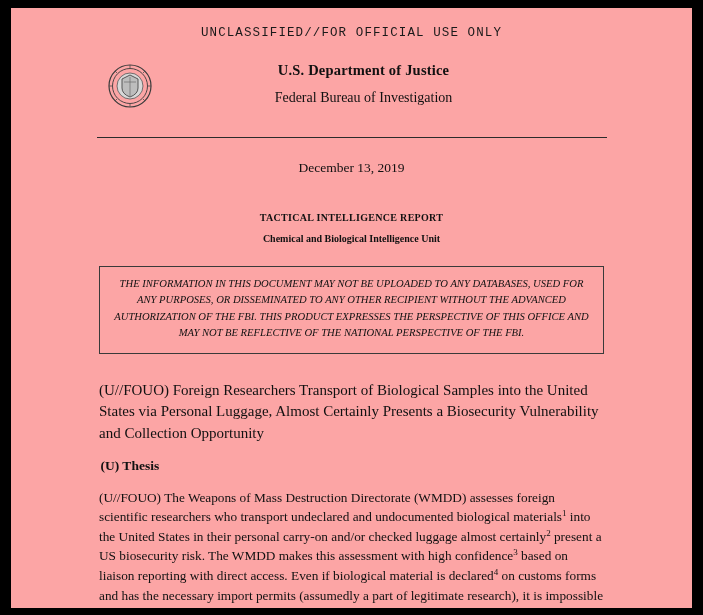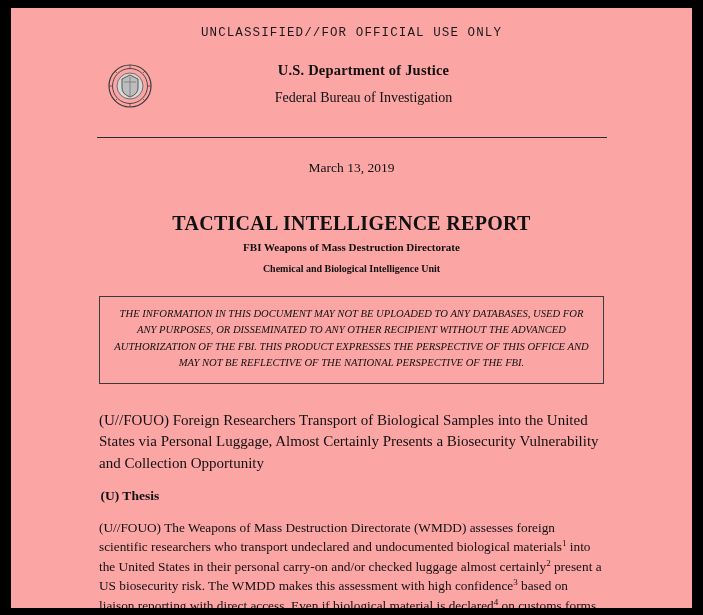--- a/index.html
+++ b/index.html
@@ -64,21 +64,21 @@
   }
   .doc-date {
     text-align: center;
     font-size: 13.5px;
     color: #111;
     margin-top: 22px;
   }
   .report-title {
     text-align: center;
     font-weight: bold;
-    font-size: 20px;
+    font-size: 10px;
     color: #111;
     margin-top: 36px;
     letter-spacing: 0.3px;
   }
   .report-sub1 {
     text-align: center;
     font-weight: bold;
     font-size: 11px;
     color: #111;
     margin-top: 6px;
@@ -164,24 +164,23 @@
       </svg>
     </div>
     <div class="agency">
       <div class="dept">U.S. Department of Justice</div>
       <div class="bureau">Federal Bureau of Investigation</div>
     </div>
   </div>
 
   <div class="rule"></div>
 
-  <div class="doc-date">March 13, 2019</div>
+  <div class="doc-date">December 13, 2019</div>
 
   <div class="report-title">TACTICAL INTELLIGENCE REPORT</div>
-  <div class="report-sub1">FBI Weapons of Mass Destruction Directorate</div>
   <div class="report-sub2">Chemical and Biological Intelligence Unit</div>
 
   <div class="notice-box">
     <p>THE INFORMATION IN THIS DOCUMENT MAY NOT BE UPLOADED TO ANY DATABASES, USED FOR ANY PURPOSES, OR DISSEMINATED TO ANY OTHER RECIPIENT WITHOUT THE ADVANCED AUTHORIZATION OF THE FBI. THIS PRODUCT EXPRESSES THE PERSPECTIVE OF THIS OFFICE AND MAY NOT BE REFLECTIVE OF THE NATIONAL PERSPECTIVE OF THE FBI.</p>
   </div>
 
   <div class="headline">(U//FOUO) Foreign Researchers Transport of Biological Samples into the United States via Personal Luggage, Almost Certainly Presents a Biosecurity Vulnerability and Collection Opportunity</div>
 
   <div class="section-head">(U) Thesis</div>
 

